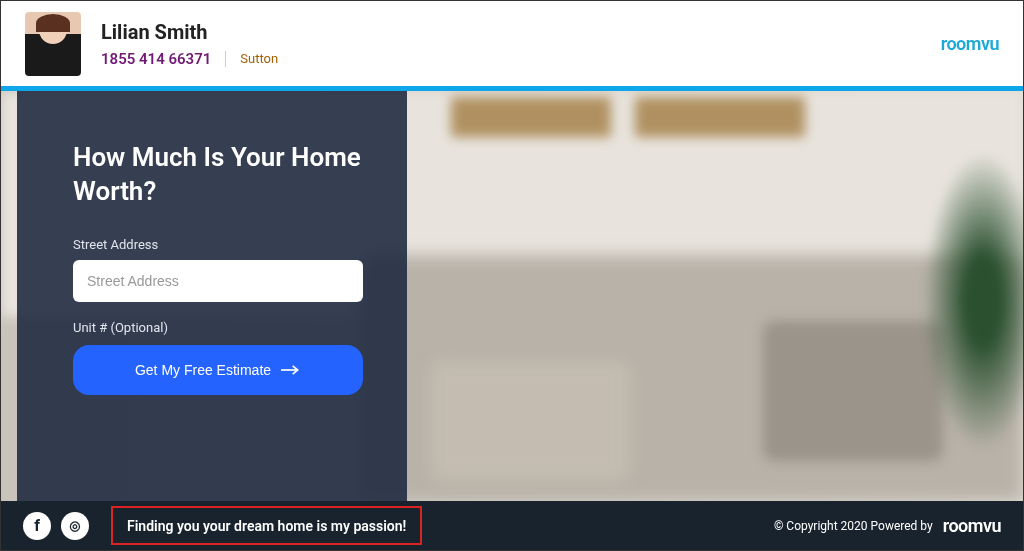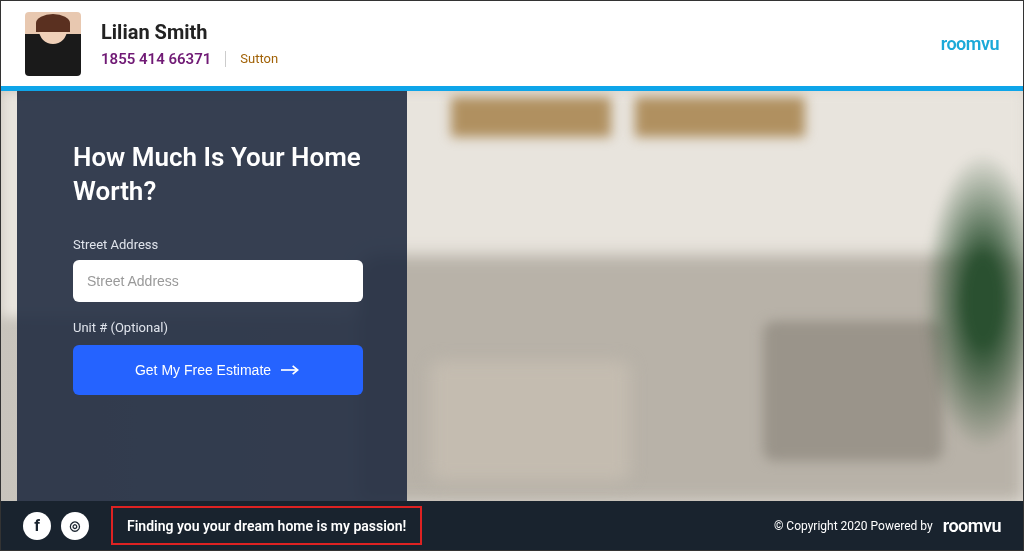--- a/index.html
+++ b/index.html
@@ -27,21 +27,21 @@
 .hero-bg-pillow1 { position:absolute; bottom:40px; right:80px; width:180px; height:140px; background:#9a948a; border-radius:12px; filter:blur(6px); }
 .hero-bg-pillow2 { position:absolute; bottom:20px; left:42%; width:200px; height:120px; background:#c4bcb0; border-radius:10px; filter:blur(8px); }
 .hero-bg-frame1 { position:absolute; top:6px; left:44%; width:160px; height:40px; background:#b09060; filter:blur(6px); }
 .hero-bg-frame2 { position:absolute; top:6px; left:62%; width:170px; height:40px; background:#b09060; filter:blur(6px); }
 .hero-bg-plant { position:absolute; top:60px; right:-20px; width:120px; height:300px; background:radial-gradient(ellipse,#2a5030 20%,transparent 70%); filter:blur(4px); }
 .hero-overlay { position: absolute; left: 0; top: 0; width: 390px; height: 100%; background: rgba(28,40,62,0.88); padding: 50px 40px 30px 56px; margin-left: 16px; }
 .hero-title { font-size: 26px; font-weight: 600; color: #fff; line-height: 1.3; margin-bottom: 28px; }
 .form-label { font-size: 13px; color: #e0e4ec; margin-bottom: 8px; display: block; }
 .form-input { width: 290px; height: 42px; border: none; border-radius: 6px; padding: 0 14px; font-size: 14px; color: #333; background: #fff; margin-bottom: 18px; display:block; }
 .form-input::placeholder { color: #999; }
-.submit-btn { width: 290px; height: 50px; background: #2563ff; border: none; border-radius: 6px; color: #fff; font-size: 14px; font-weight: 500; cursor: pointer; display: flex; align-items: center; justify-content: center; gap: 10px; margin-top: 10px; }
+.submit-btn { width: 290px; height: 50px; background: #2563ff; border: none; border-radius: 16px; color: #fff; font-size: 14px; font-weight: 500; cursor: pointer; display: flex; align-items: center; justify-content: center; gap: 10px; margin-top: 10px; }
 .submit-btn svg { width: 20px; height: 12px; }
 
 
 .footer { height: 49px; background: #19232e; display: flex; align-items: center; padding: 0 22px; position: relative; }
 .social-icon { width: 28px; height: 28px; border-radius: 50%; background: #fff; display: flex; align-items: center; justify-content: center; margin-right: 10px; font-weight: 700; font-size: 16px; color: #19232e; }
 .social-icon.ig { font-size: 13px; }
 .tagline-box { border: 2px solid #d22; padding: 8px 14px; margin-left: 12px; }
 .tagline { color: #fff; font-size: 14px; font-weight: 600; }
 .footer-right { margin-left: auto; display: flex; align-items: center; color: #fff; font-size: 12px; gap: 10px; }
 .brand-logo-footer { font-size: 18px; font-weight: 600; color: #fff; letter-spacing: -0.5px; }

